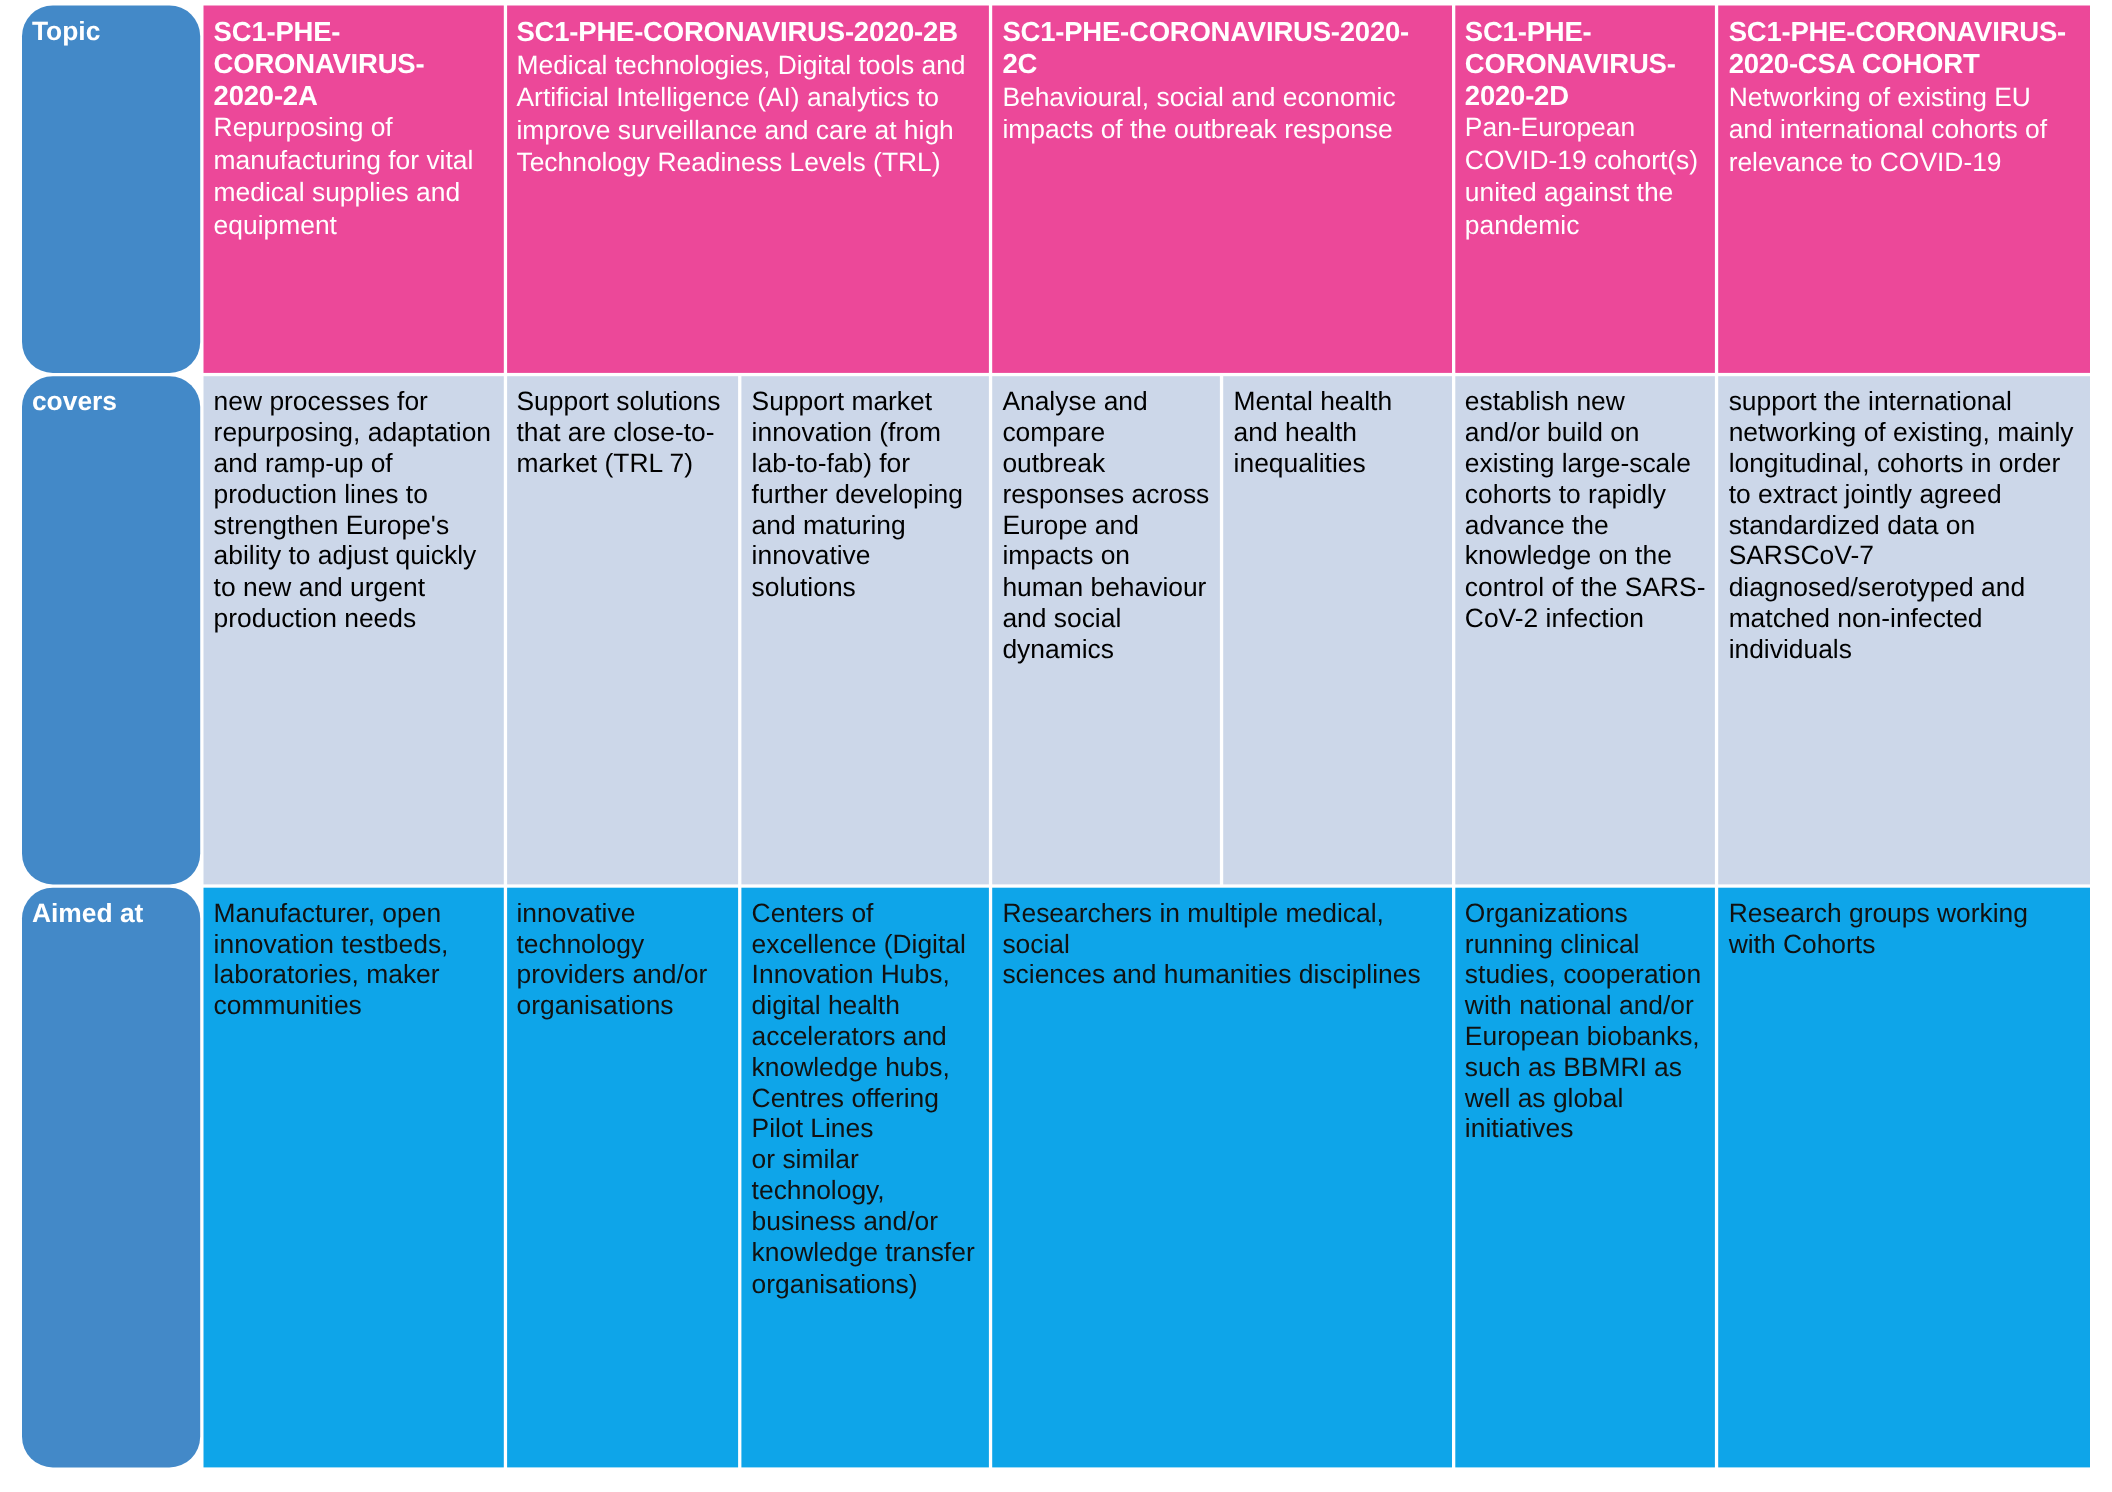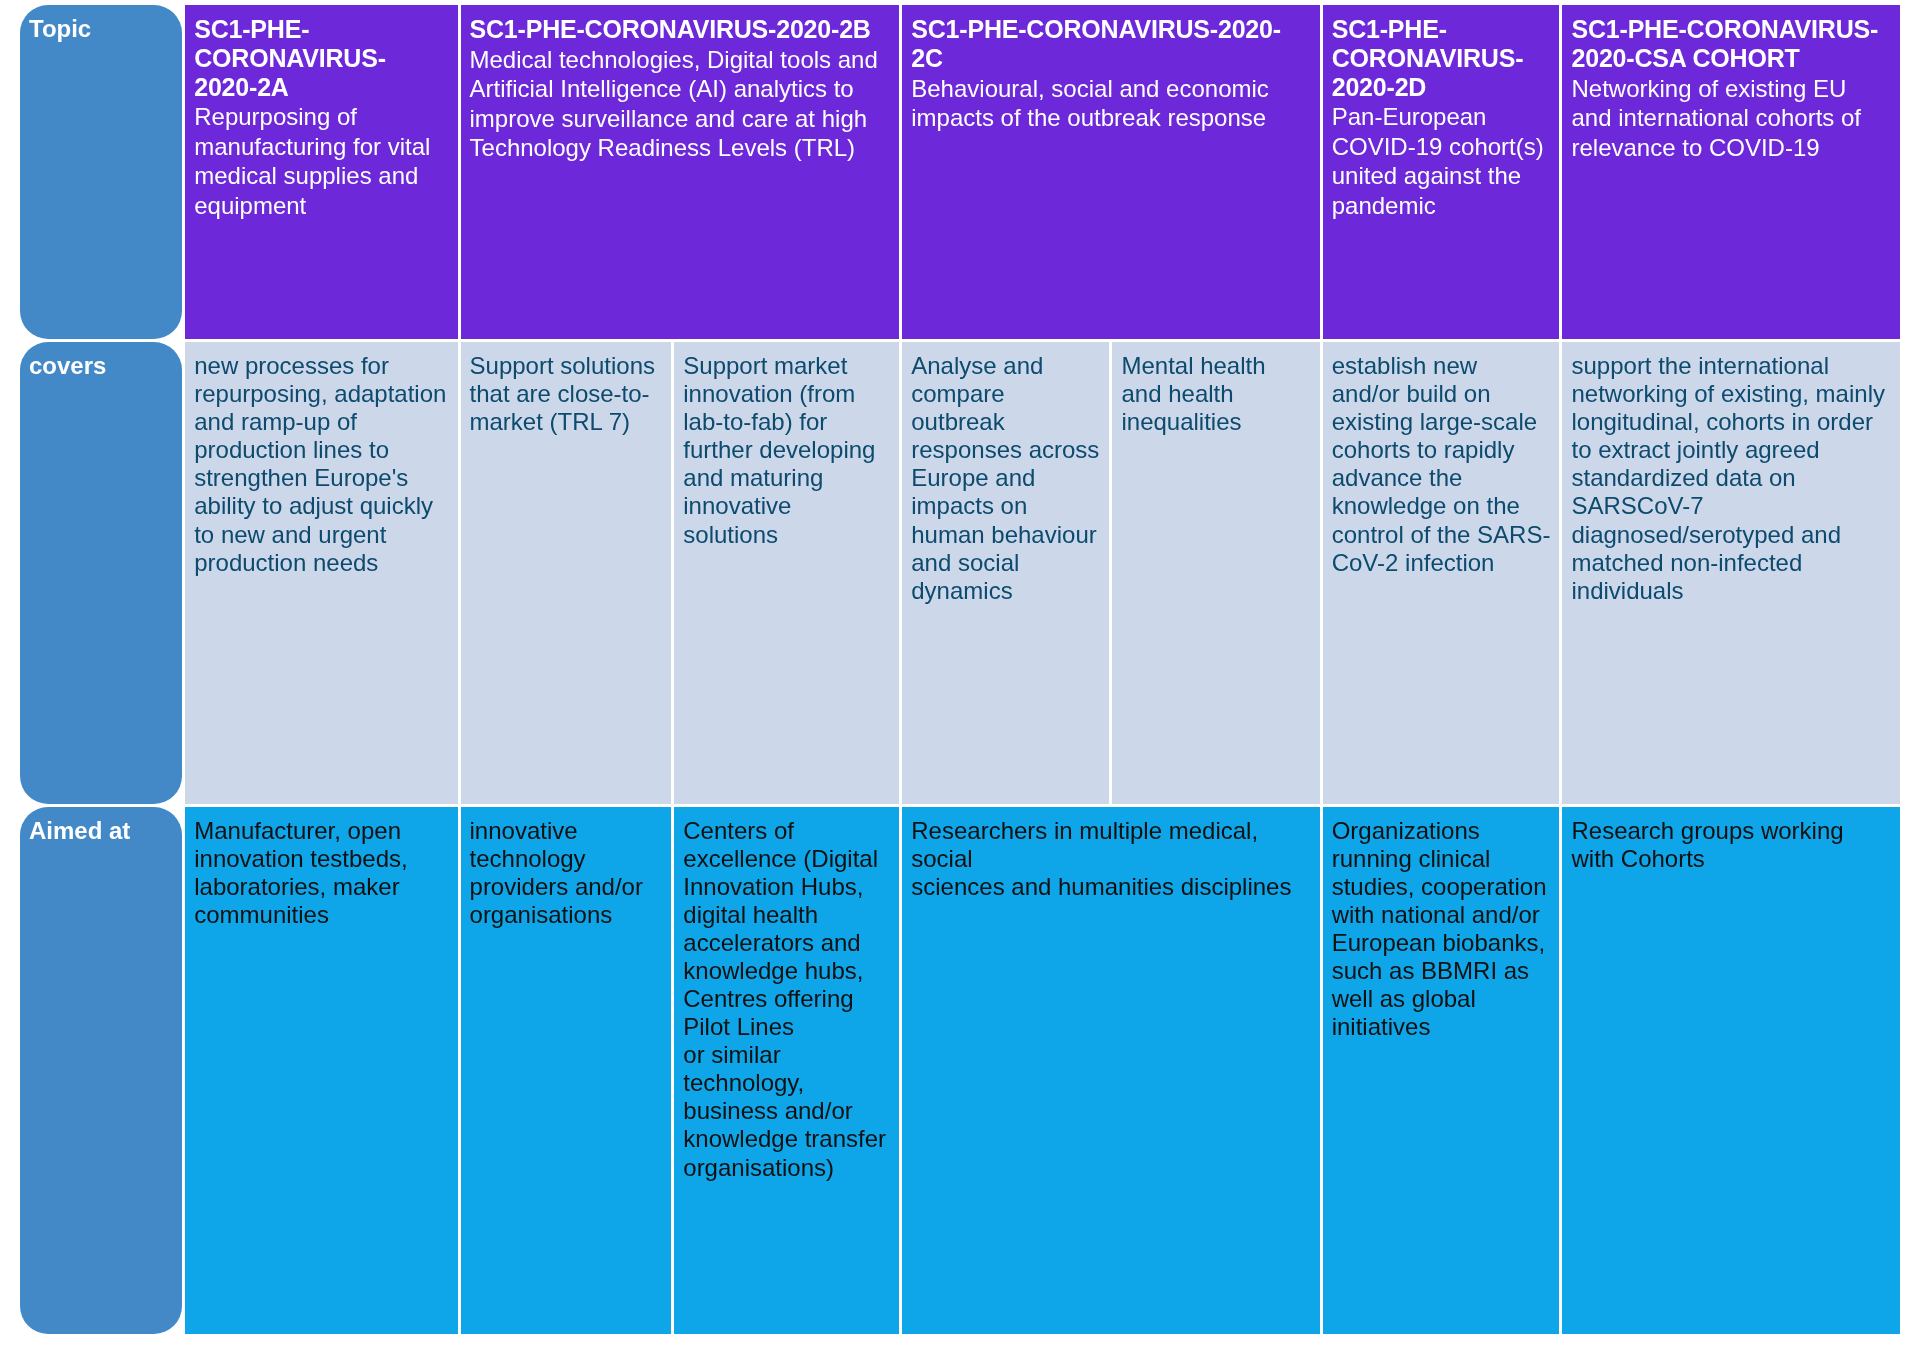--- a/index.html
+++ b/index.html
@@ -34,31 +34,31 @@
     vertical-align: top;
     padding: 0;
   }
 
   .cellpad {
     padding: 10px 9px 8px 9px;
   }
 
   
   .hdr-blue {
-    background: #6d28d9;
+    background: #ec4899;
     color: #ffffff;
   }
   .rowlabel {
     background: #4389c8;
     color: #ffffff;
     border-radius: 28px;
   }
   .body-mid {
     background: #ccd7e9;
-    color: #0c4a6e;
+    color: #000000;
   }
   .body-light {
     background: #0ea5e9;
     color: #111111;
   }
 
   
   .topic-code {
     font-weight: bold;
     font-size: 25px;

